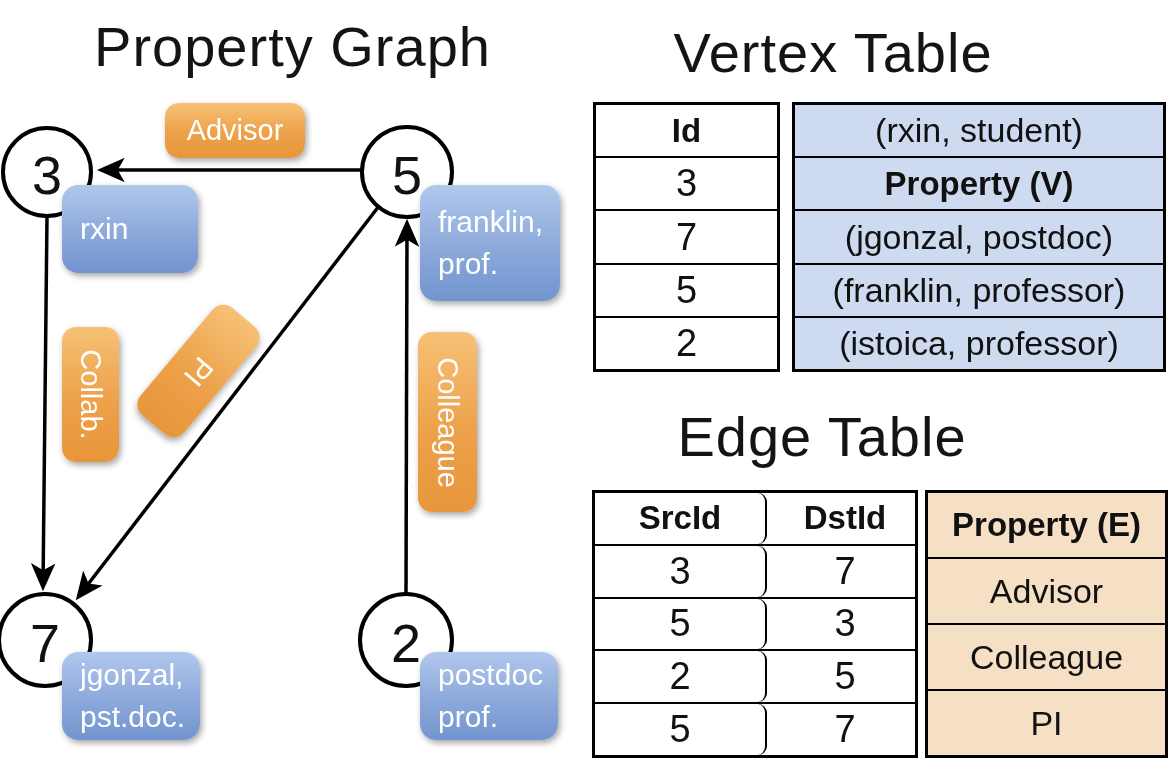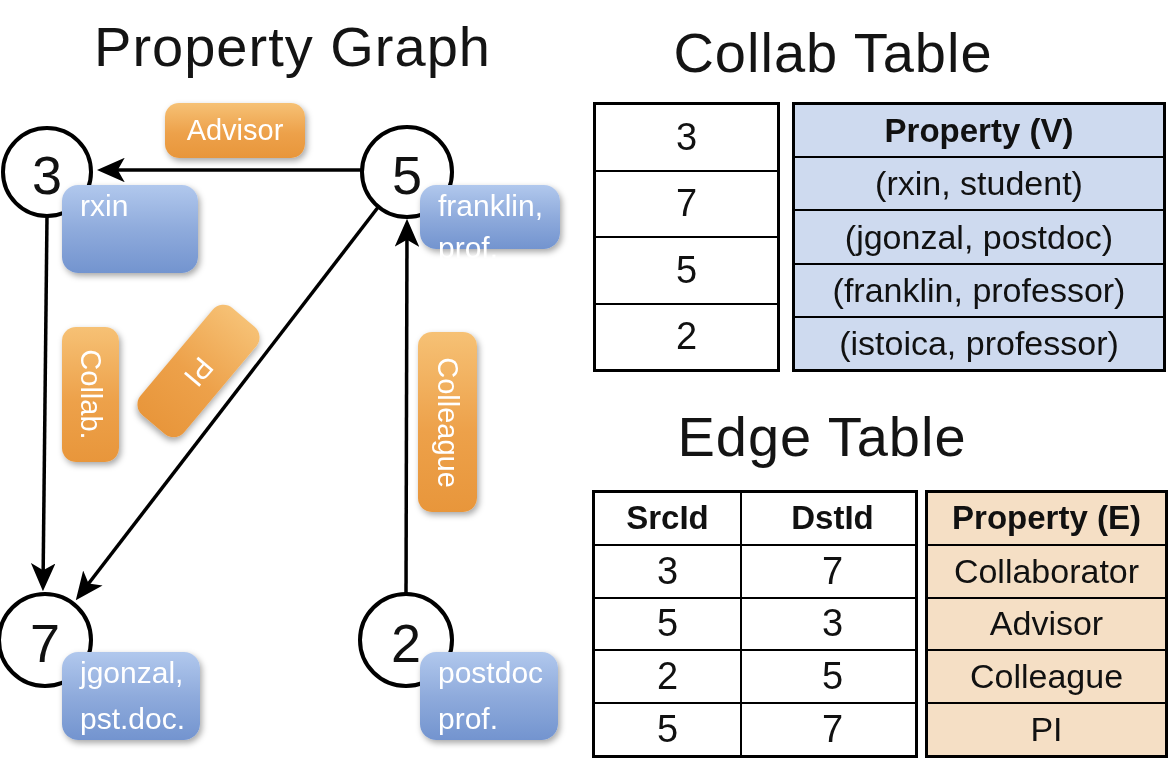--- a/index.html
+++ b/index.html
@@ -16,21 +16,21 @@
   
   .node-label{
     position:absolute;transform:translate(-50%,-50%);
     font-size:54px;color:#111;line-height:1;
   }
   
   .vbox{
     position:absolute;border-radius:16px;
     background:linear-gradient(180deg,#b1c8ed 0%,#8fabdc 50%,#7394cf 100%);
     box-shadow:2px 3px 6px rgba(0,0,0,.35);
-    color:#fff;display:flex;flex-direction:column;justify-content:space-between;
+    color:#fff;display:flex;flex-direction:column;justify-content:center;
     padding-left:18px;box-sizing:border-box;font-size:30px;line-height:42px;
   }
   
   .ebox{
     position:absolute;border-radius:14px;
     background:linear-gradient(180deg,#f6c175 0%,#eda14a 55%,#e8963b 100%);
     box-shadow:2px 3px 6px rgba(0,0,0,.35);
     color:#fff;display:flex;align-items:center;justify-content:center;
     font-size:29px;
   }
@@ -40,22 +40,22 @@
     position:absolute;border:3px solid #000;box-sizing:border-box;
     display:flex;flex-direction:column;background:#fff;
   }
   .trow{
     flex:1;display:flex;align-items:center;justify-content:center;
     border-top:2.5px solid #000;font-size:34px;
   }
   .trow:first-child{border-top:none;}
   .trow.hdr{font-weight:bold;font-size:33px;}
   .trow .c1{
-    width:147px;align-self:stretch;display:flex;align-items:center;
-    justify-content:center;border-right:2.5px solid #000;box-sizing:border-box;
+    width:172px;align-self:stretch;display:flex;align-items:center;
+    justify-content:center;border-right:2.5px solid #000;box-sizing:border-box;border-radius:9px;
   }
   .trow .c2{
     flex:1;align-self:stretch;display:flex;align-items:center;justify-content:center;margin-left:8px;
   }
   .num{font-size:38px;}
 </style>
 </head>
 <body>
 
 <div id="stage">
@@ -79,21 +79,21 @@
   <div class="big-title" style="left:0;width:585px;top:14px">Property Graph</div>
 
   <div class="node-label" style="left:47px;top:175px">3</div>
   <div class="node-label" style="left:407px;top:175px">5</div>
   <div class="node-label" style="left:45px;top:643px">7</div>
   <div class="node-label" style="left:406px;top:643px">2</div>
 
   <div class="vbox" style="left:62px;top:185px;width:136px;height:88px">
     <span>rxin</span>
   </div>
-  <div class="vbox" style="left:420px;top:185px;width:140px;height:64px">
+  <div class="vbox" style="left:420px;top:185px;width:140px;height:116px">
     <span>franklin,</span>
     <span>prof.</span>
   </div>
   <div class="vbox" style="left:62px;top:652px;width:138px;height:88px">
     <span>jgonzal,</span>
     <span>pst.doc.</span>
   </div>
   <div class="vbox" style="left:420px;top:652px;width:138px;height:88px">
     <span>postdoc</span>
     <span>prof.</span>
@@ -105,31 +105,32 @@
   <div class="ebox" style="left:62px;top:327px;width:57px;height:135px">
     <span class="vtext">Collab.</span>
   </div>
   <div class="ebox" style="left:170px;top:301px;width:57px;height:140px;transform:rotate(40deg)">
     <span class="vtext">PI</span>
   </div>
   <div class="ebox" style="left:418px;top:332px;width:59px;height:180px">
     <span class="vtext">Colleague</span>
   </div>
 
-  <div class="big-title" style="left:553px;width:560px;top:20px">Collab Table</div>
+  <div class="big-title" style="left:553px;width:560px;top:20px">Vertex Table</div>
 
   <div class="tbox" style="left:593px;top:102px;width:187px;height:270px">
+    <div class="trow hdr">Id</div>
     <div class="trow num">3</div>
     <div class="trow num">7</div>
     <div class="trow num">5</div>
     <div class="trow num">2</div>
   </div>
   <div class="tbox" style="left:792px;top:102px;width:374px;height:270px;background:#CEDAEF">
+    <div class="trow">(rxin, student)</div>
     <div class="trow hdr">Property (V)</div>
-    <div class="trow">(rxin, student)</div>
     <div class="trow">(jgonzal, postdoc)</div>
     <div class="trow">(franklin, professor)</div>
     <div class="trow">(istoica, professor)</div>
   </div>
 
   <div class="big-title" style="left:542px;width:560px;top:404px">Edge Table</div>
 
   <div class="tbox" style="left:592px;top:490px;width:326px;height:268px">
     <div class="trow hdr">
       <div class="c1">SrcId</div>
@@ -147,19 +148,18 @@
       <div class="c1">2</div>
       <div class="c2">5</div>
     </div>
     <div class="trow num">
       <div class="c1">5</div>
       <div class="c2">7</div>
     </div>
   </div>
   <div class="tbox" style="left:925px;top:490px;width:243px;height:268px;background:#F5DFC5">
     <div class="trow hdr">Property (E)</div>
-    <div class="trow">Collaborator</div>
     <div class="trow">Advisor</div>
     <div class="trow">Colleague</div>
     <div class="trow">PI</div>
   </div>
 
 </div>
 
 </body></html>

